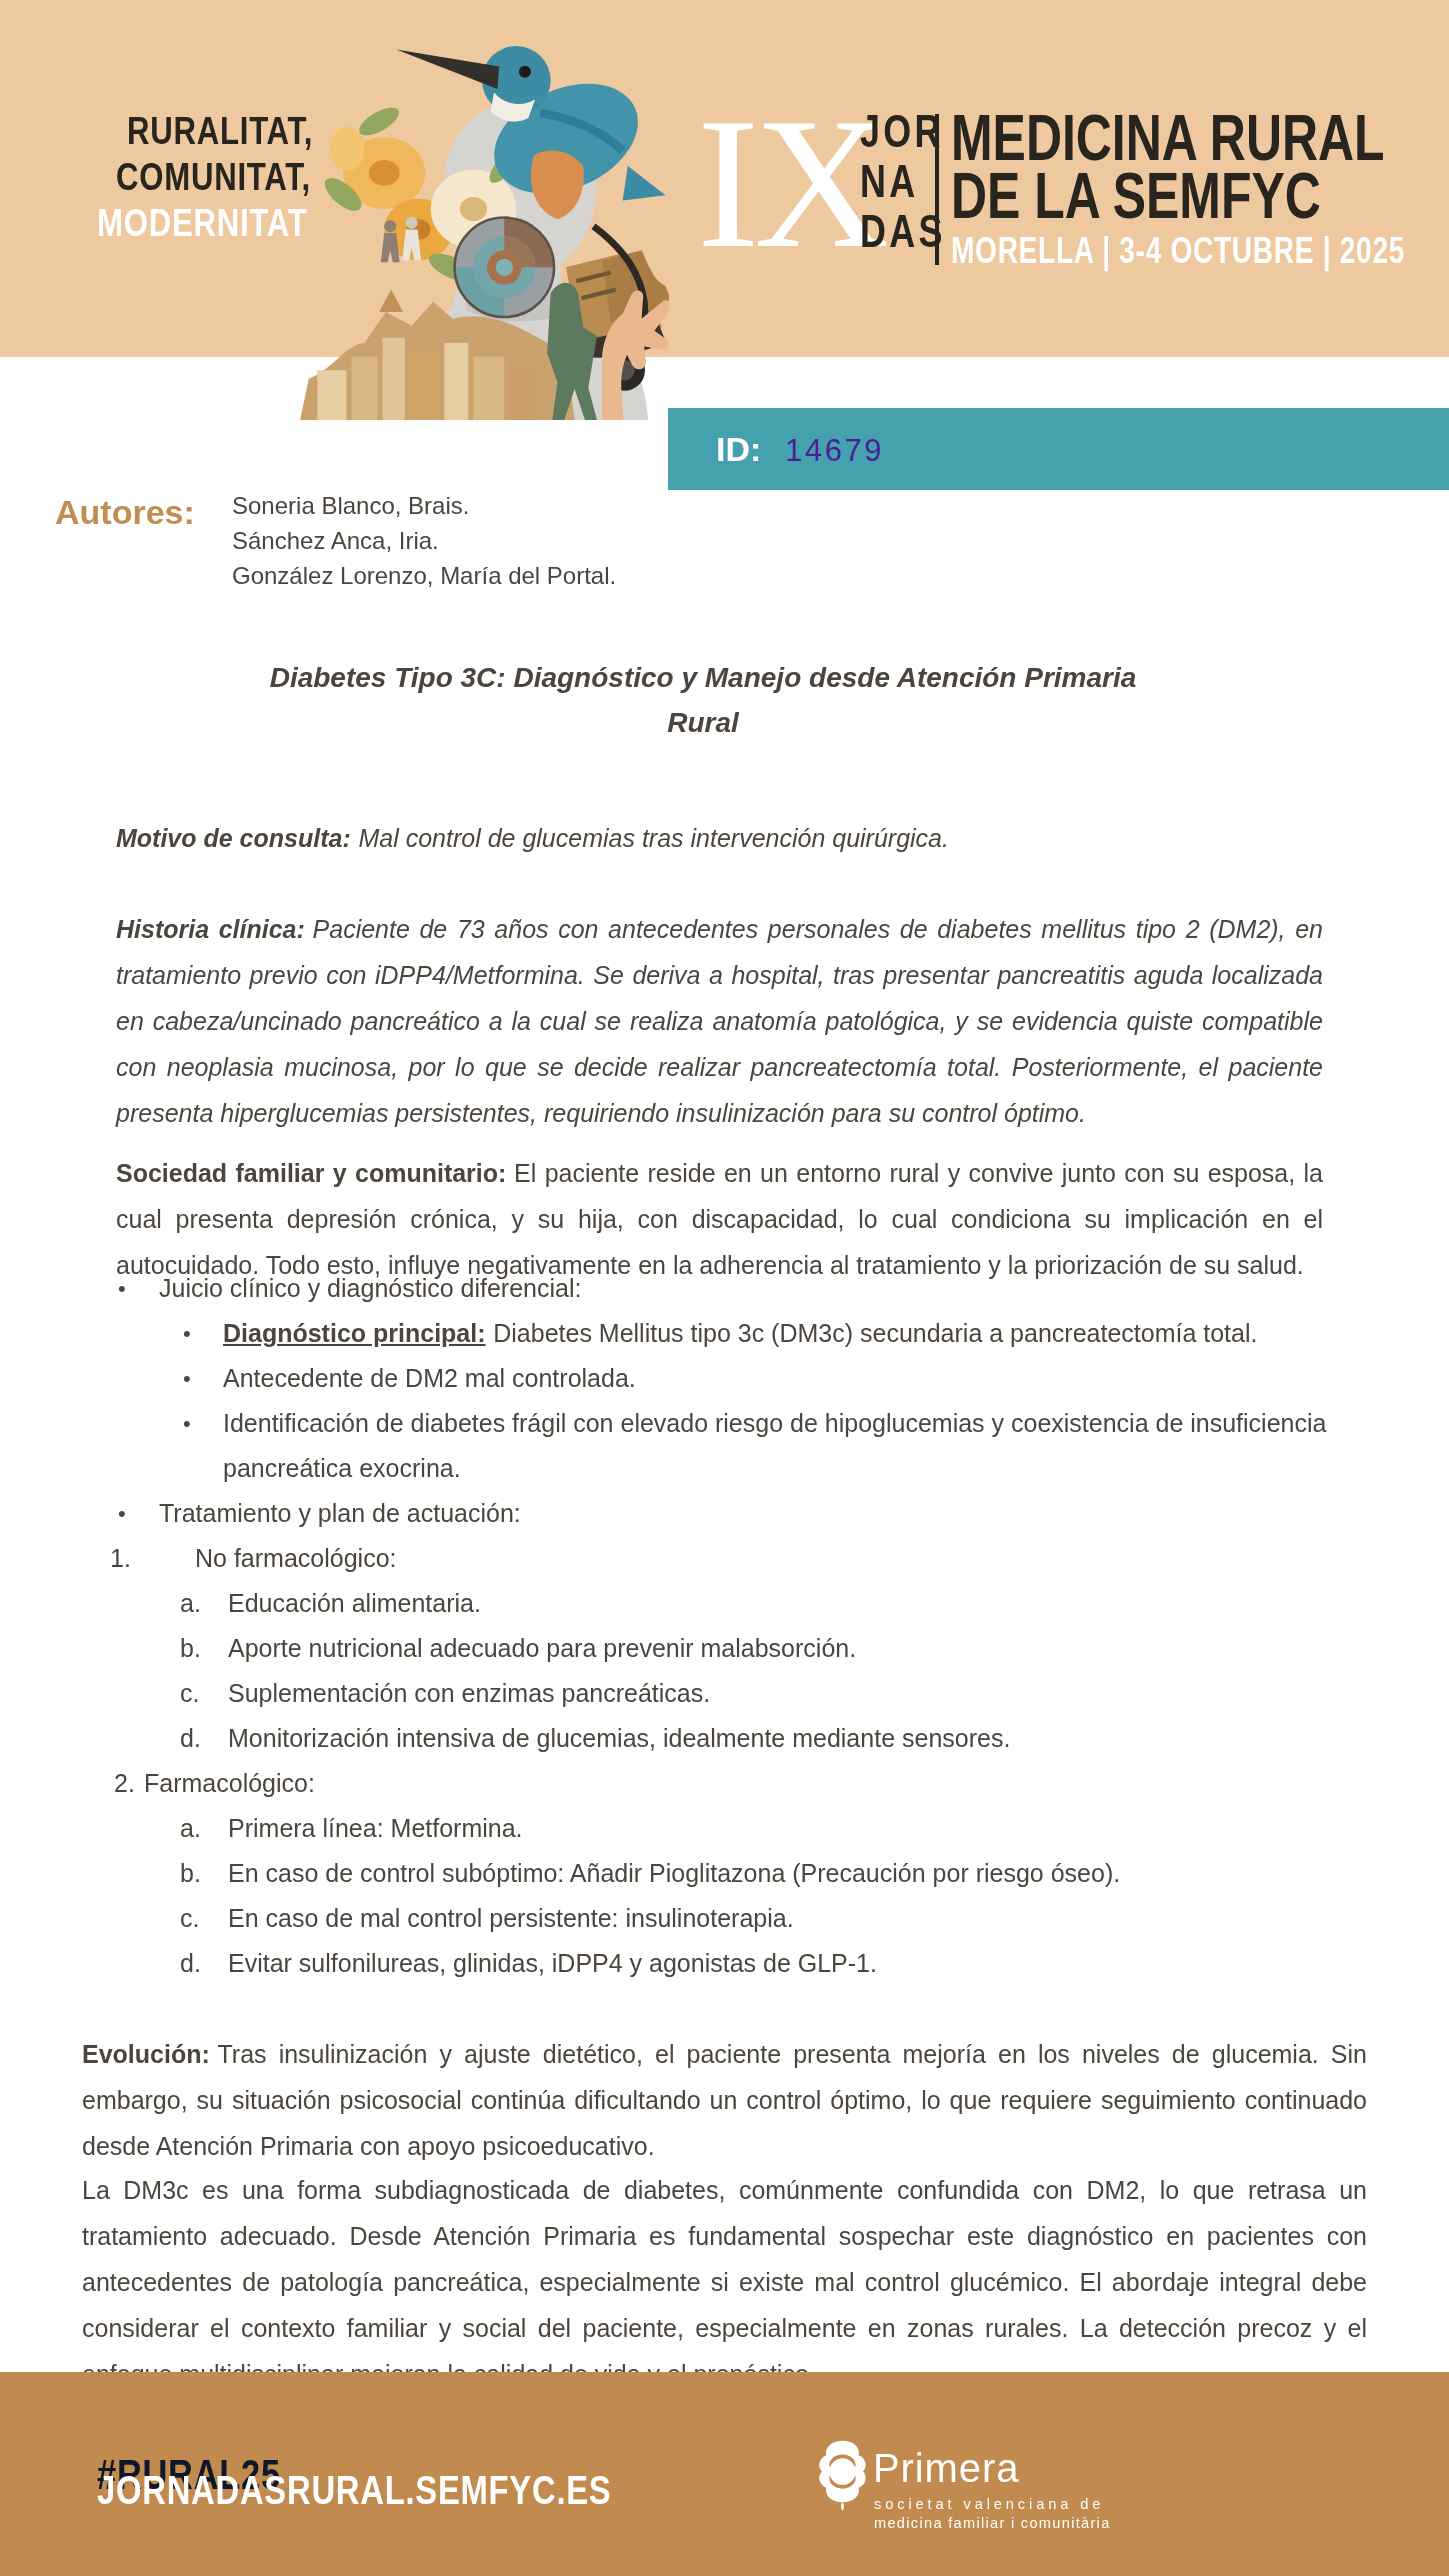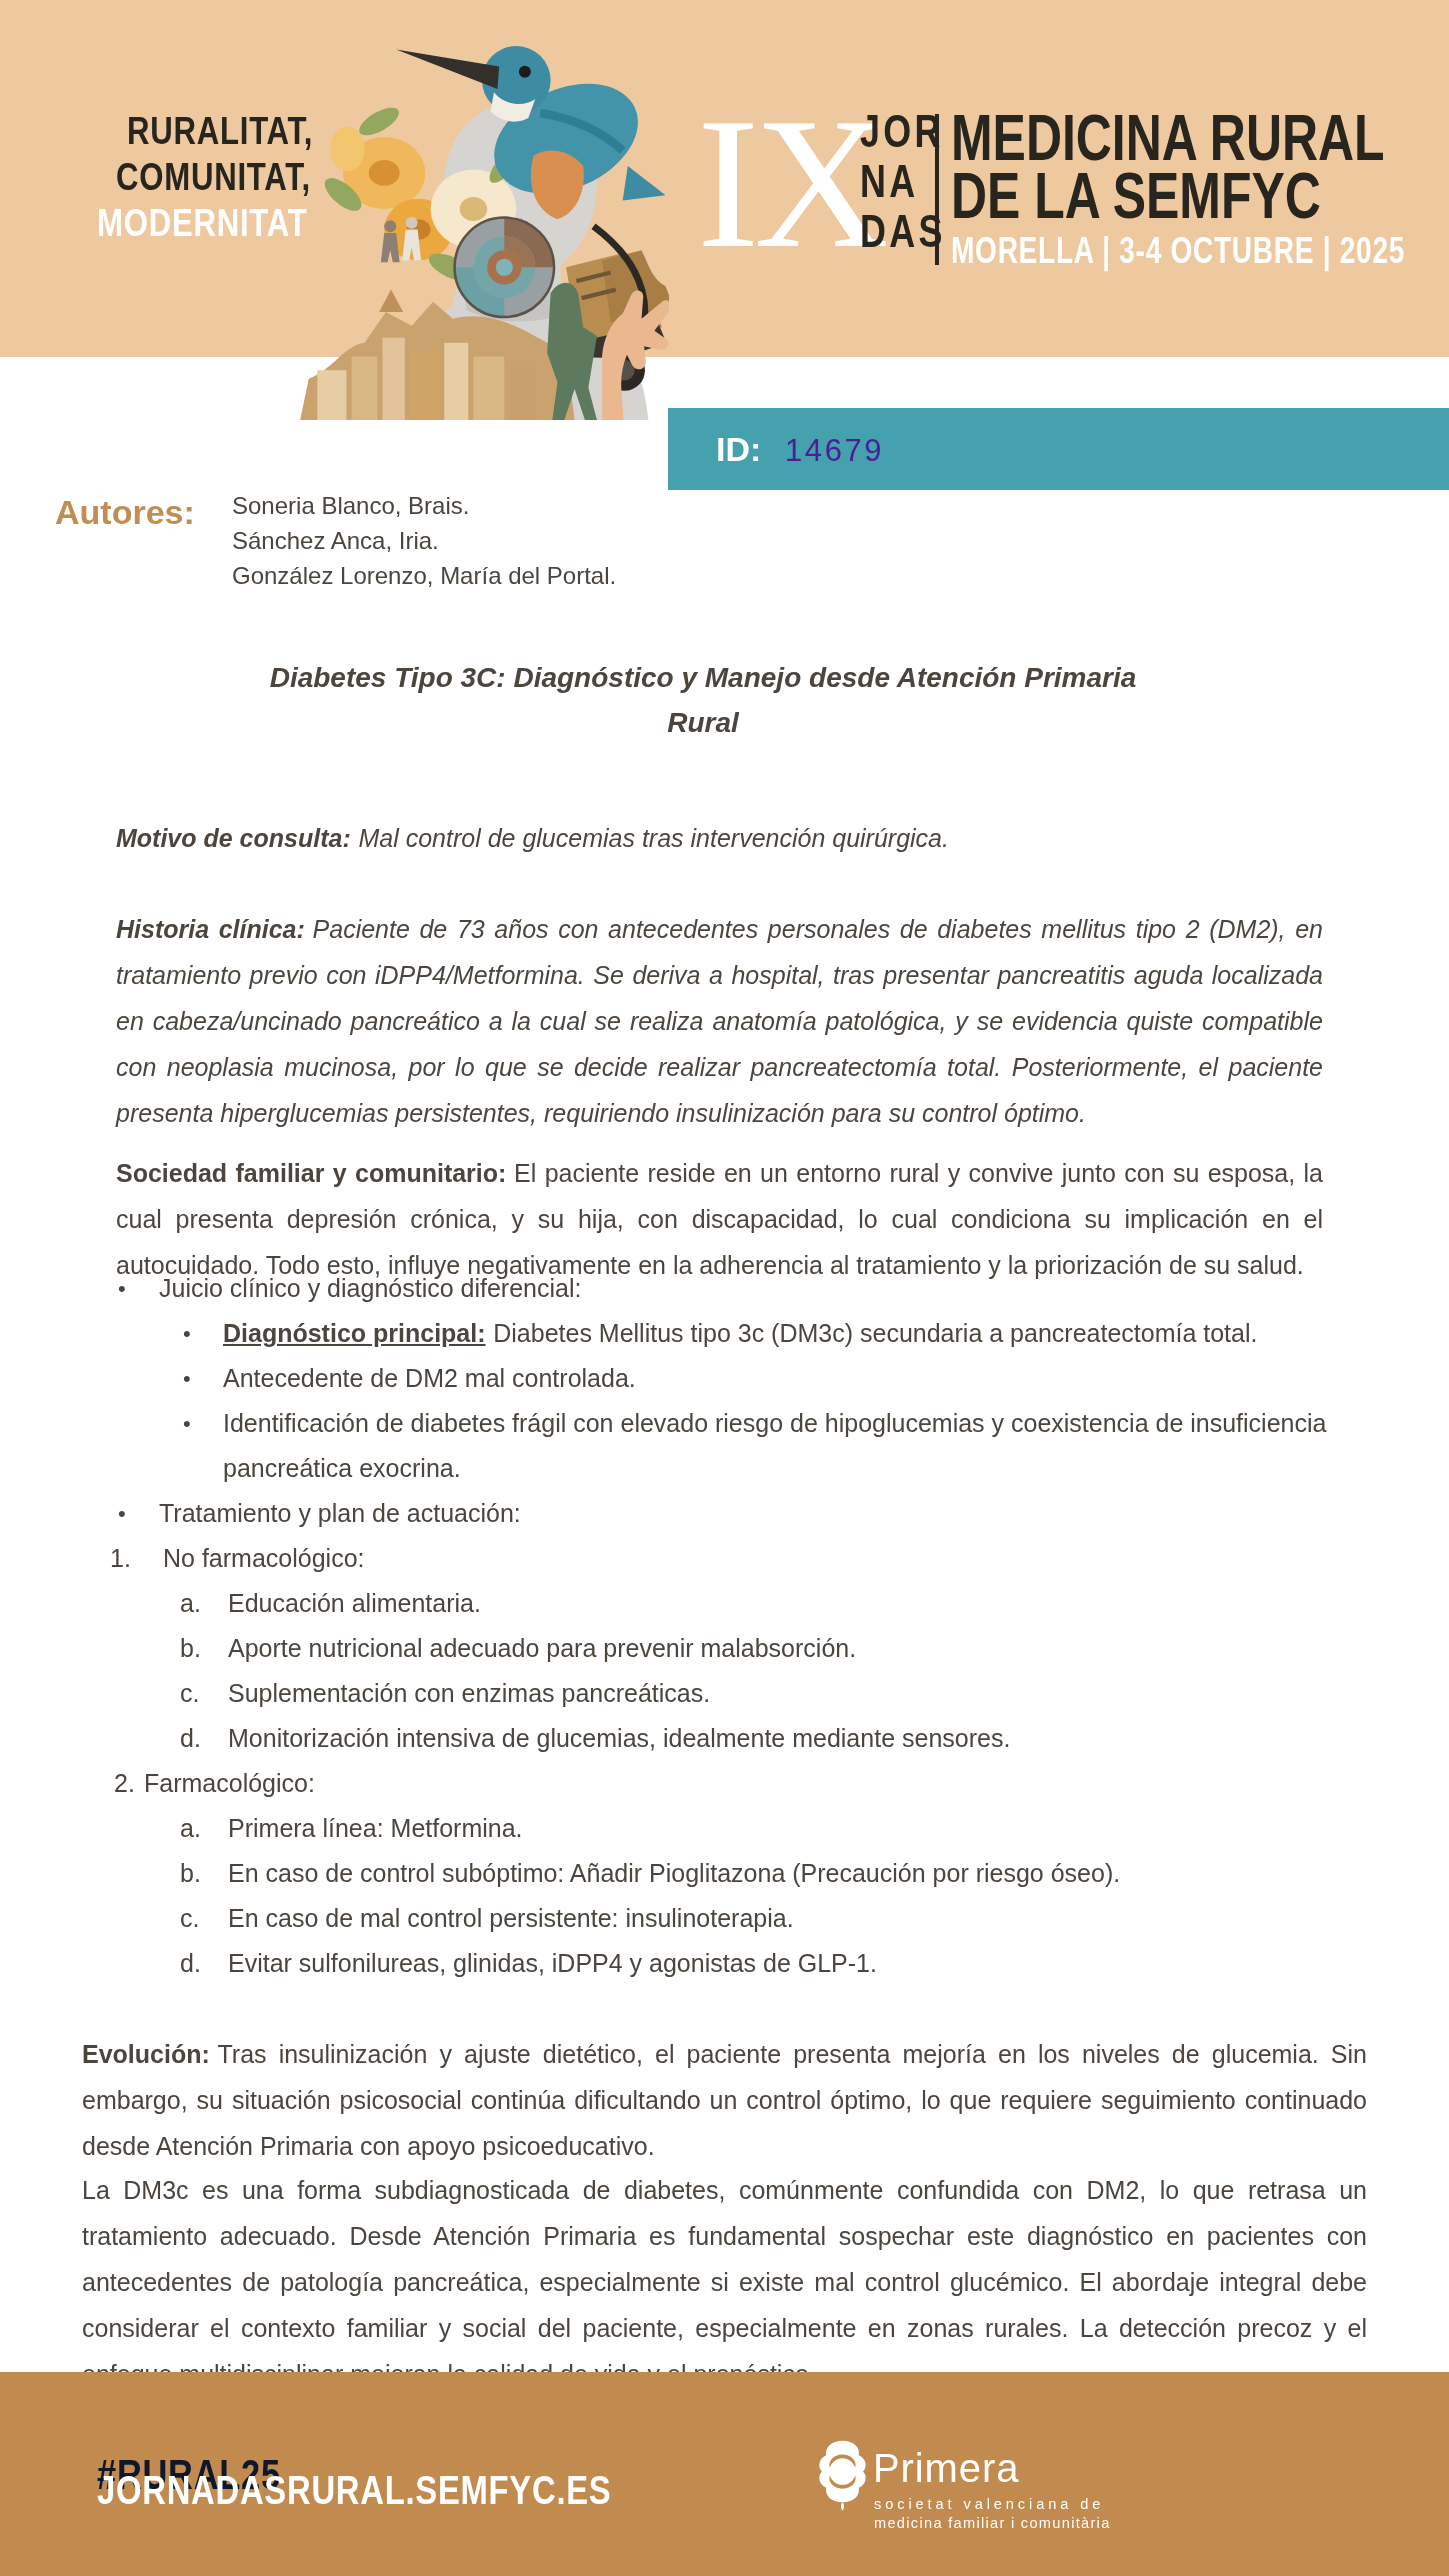--- a/index.html
+++ b/index.html
@@ -52,21 +52,21 @@
   .conclusion{left:82px;top:2142px;width:1285px;}
 
   .lists{left:0;top:1266px;width:1449px;font-size:25px;line-height:45px;}
   .li{position:relative;}
   .li .mk{position:absolute;top:0;}
   .li-b1 .mk{left:118px;font-size:22px;}
   .li-b1 .tx{display:block;padding-left:159px;padding-right:127px;}
   .li-b2 .mk{left:183px;font-size:22px;}
   .li-b2 .tx{display:block;padding-left:223px;padding-right:85px;text-align:justify;}
   .li-n1 .mk{left:110px;}
-  .li-n1 .tx{display:block;padding-left:163px;padding-right:73px;}
+  .li-n1 .tx{display:block;padding-left:163px;padding-right:73px;margin-left:32px;}
   .li-n2 .mk{left:114px;}
   .li-n2 .tx{display:block;padding-left:144px;padding-right:127px;}
   .li-a .mk{left:180px;}
   .li-a .tx{display:block;padding-left:228px;padding-right:127px;}
   .ulbl{font-weight:bold;text-decoration:underline;margin-right:7.7px;}
 
   
   .footer{left:0;top:2372px;width:1449px;height:204px;background:#c18b4f;}
   .f-hash{left:97px;top:55px;font-weight:bold;font-size:42px;color:#0f172a;margin-top:24px;}
   .f-web{left:97px;top:96px;font-weight:bold;font-size:40px;color:#ffffff;}

